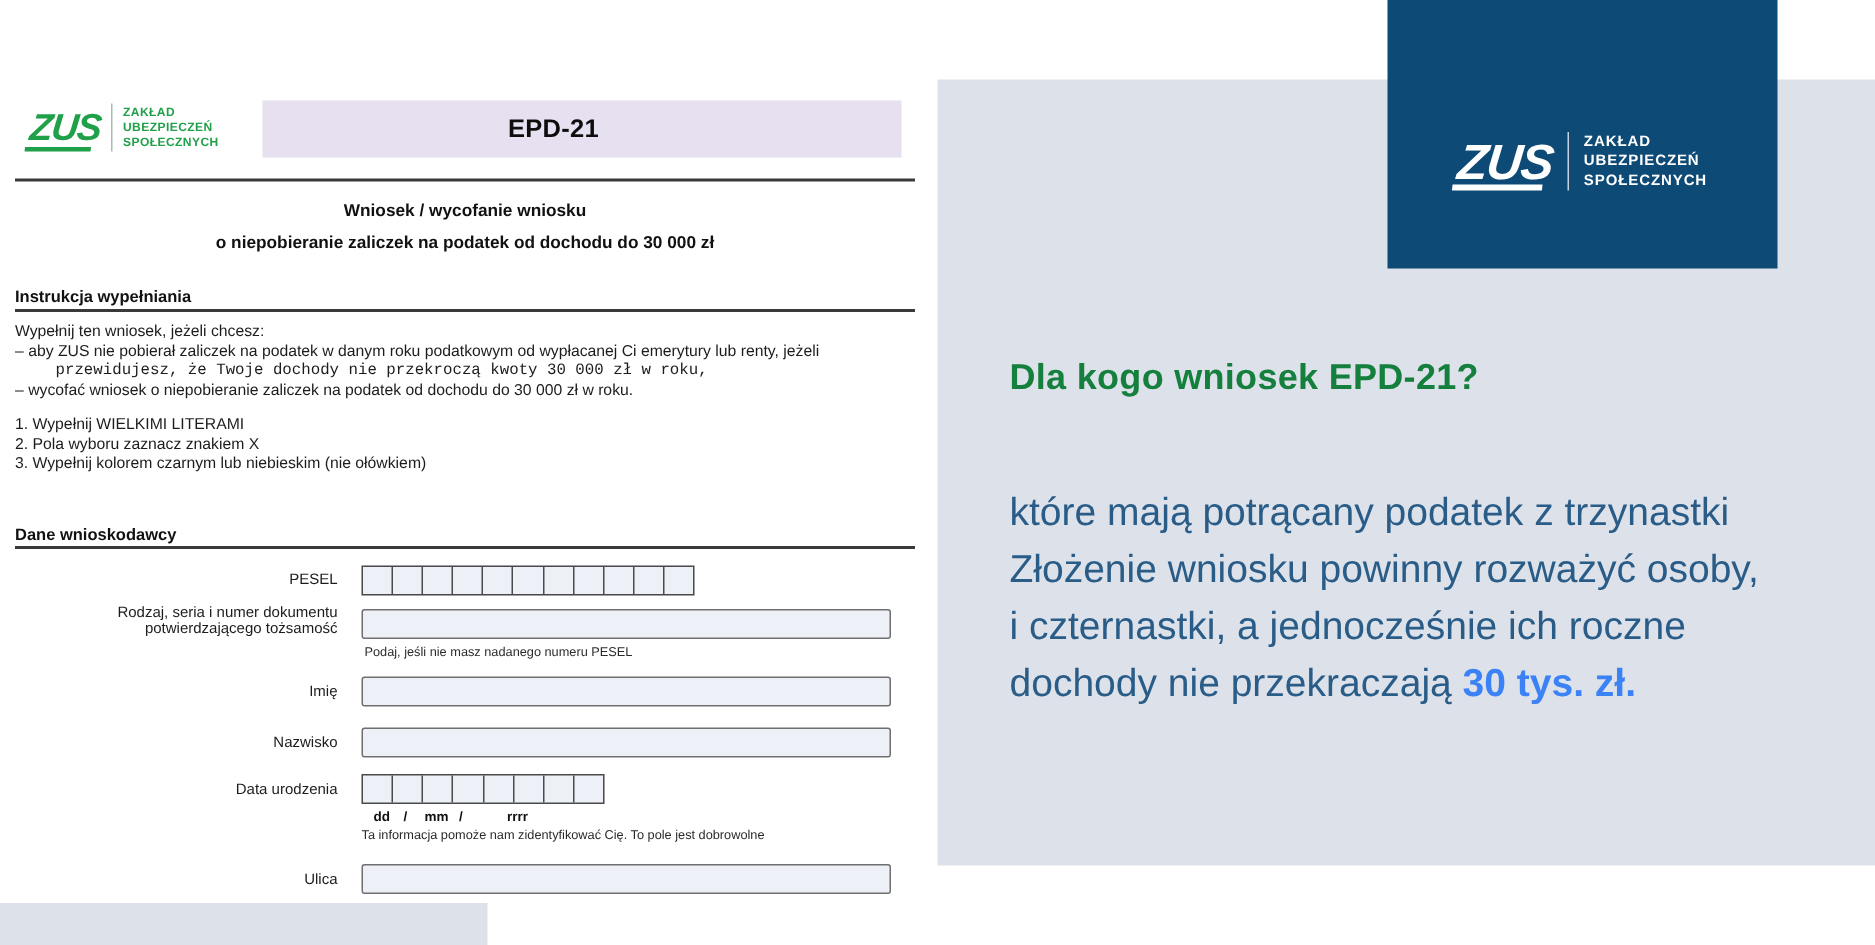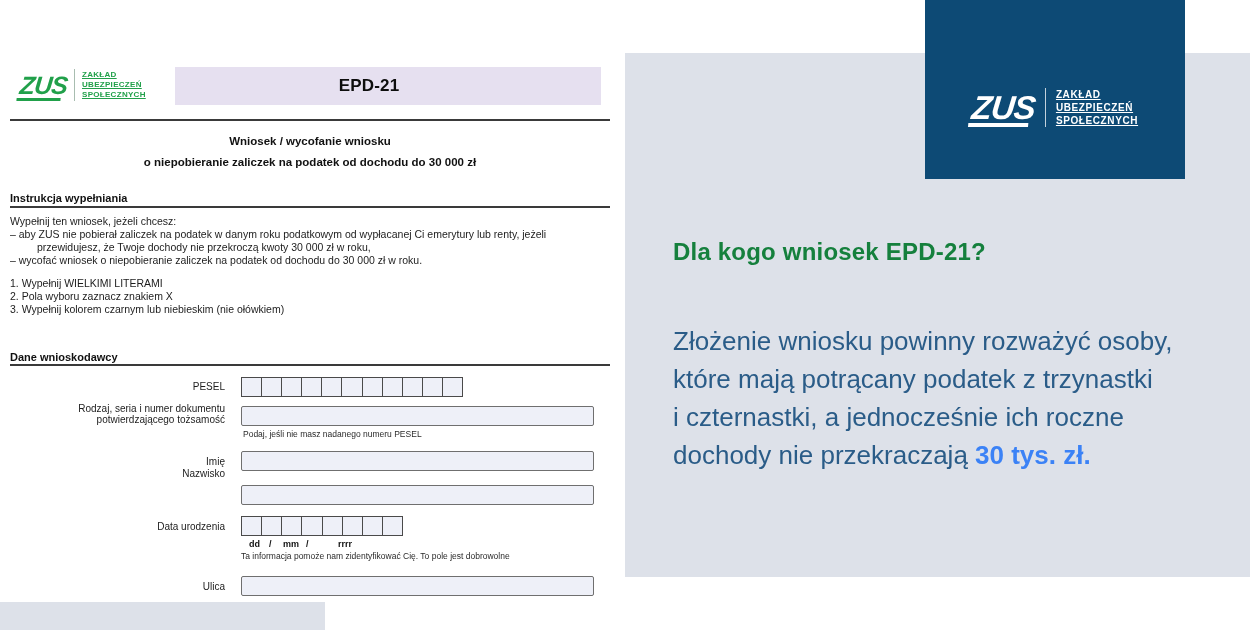--- a/index.html
+++ b/index.html
@@ -16,21 +16,21 @@
   .logo-row { display:flex; align-items:center; gap:7px; }
   .zus-glyph {
     font-style:italic; font-weight:900; letter-spacing:-1px;
     transform:skewX(-6deg); position:relative; display:inline-block; line-height:1;
   }
   .zus-glyph::after {
     content:""; position:absolute; left:-2px; right:5px; bottom:-3px;
     height:0.11em; background:currentColor;
   }
   .logo-divider { width:1px; align-self:stretch; }
-  .org-lines div { white-space:nowrap;text-decoration:underline; }
+  .org-lines div { white-space:nowrap; }
 
   #logo-green { left:20px; top:69px; height:32px; color:#21a04a; }
   #logo-green .zus-glyph { font-size:25px; }
   #logo-green .logo-divider { background:#a8bdb0; }
   #logo-green .org-lines { font-size:8px; line-height:10px; font-weight:700; letter-spacing:.3px; color:#21a04a; }
 
   #code-bar {
     left:175px; top:67px; width:426px; height:38px; background:#e6e0f0;
     display:flex; align-items:center; justify-content:center; padding-right:38px;
   }
@@ -43,21 +43,21 @@
   #title-line1 { top:135px; }
   #title-line2 { top:156px; }
 
   .section-hdr { left:10px; font-size:11px; font-weight:700; color:#111; }
   #instr-hdr  { top:192px; }
   #instr-rule { left:10px; top:206px; width:600px; height:1.5px; }
   #applicant-hdr  { top:351px; }
   #applicant-rule { left:10px; top:364px; width:600px; height:1.5px; }
 
   #instr-block { left:10px; top:215px; width:606px; font-size:10.5px; line-height:13px; color:#1c1c1c; }
-  #instr-block .cont { padding-left:27px; }
+  #instr-block .cont { padding-left:27px;font-family:Liberation Mono, monospace; }
   #steps-block { left:10px; top:277px; width:606px; font-size:10.5px; line-height:13px; color:#1c1c1c; }
 
   .f-label { left:10px; width:215px; text-align:right; font-size:10px; color:#1c1c1c; line-height:11px; }
   .f-hint  { font-size:8.5px; color:#2a2a2a; }
 
   .text-field {
     left:241px; width:353px; height:20px;
     background:#eef0f8; border:1px solid #6f6f6f; border-radius:2px;
   }
   .cell-strip {
@@ -70,21 +70,21 @@
   #pesel-label { top:381px; }
   #pesel-strip { top:377px; width:222px; }
 
   #doc-label { top:403px; }
   #doc-field { top:406px; }
   #doc-hint  { left:243px; top:429px; }
 
   #fname-label { top:456px; }
   #fname-field { top:451px; }
 
-  #lname-label { top:468px;text-align:right; }
+  #lname-label { top:490px;text-align:right; }
   #lname-field { top:485px; }
 
   #bdate-label { top:521px; }
   #bdate-strip { top:516px; width:162px; }
   #bdate-format { left:241px; top:539px; width:170px; height:11px; font-size:9px; font-weight:700; color:#111; }
   #bdate-format span { position:absolute; top:0; }
   #fmt-dd { left:8px; } #fmt-s1 { left:28px; } #fmt-mm { left:42px; } #fmt-s2 { left:65px; } #fmt-yyyy { left:97px; }
   #bdate-hint { left:241px; top:551px; }
 
   #street-label { top:581px; }
@@ -215,19 +215,19 @@
       <div>ZAKŁAD</div>
       <div>UBEZPIECZEŃ</div>
       <div>SPOŁECZNYCH</div>
     </span>
   </div>
 </div>
 
 <div class="abs" id="panel-heading">Dla kogo wniosek EPD-21?</div>
 
 <div class="abs" id="panel-body">
+  <div>które mają potrącany podatek z trzynastki</div>
   <div>Złożenie wniosku powinny rozważyć osoby,</div>
-  <div>które mają potrącany podatek z trzynastki</div>
   <div>i czternastki, a jednocześnie ich roczne</div>
   <div><span>dochody nie przekraczają </span><span class="bold">30 tys. zł.</span></div>
 </div>
 
 <div class="abs" id="bottom-bar"></div>
 
 </body></html>

